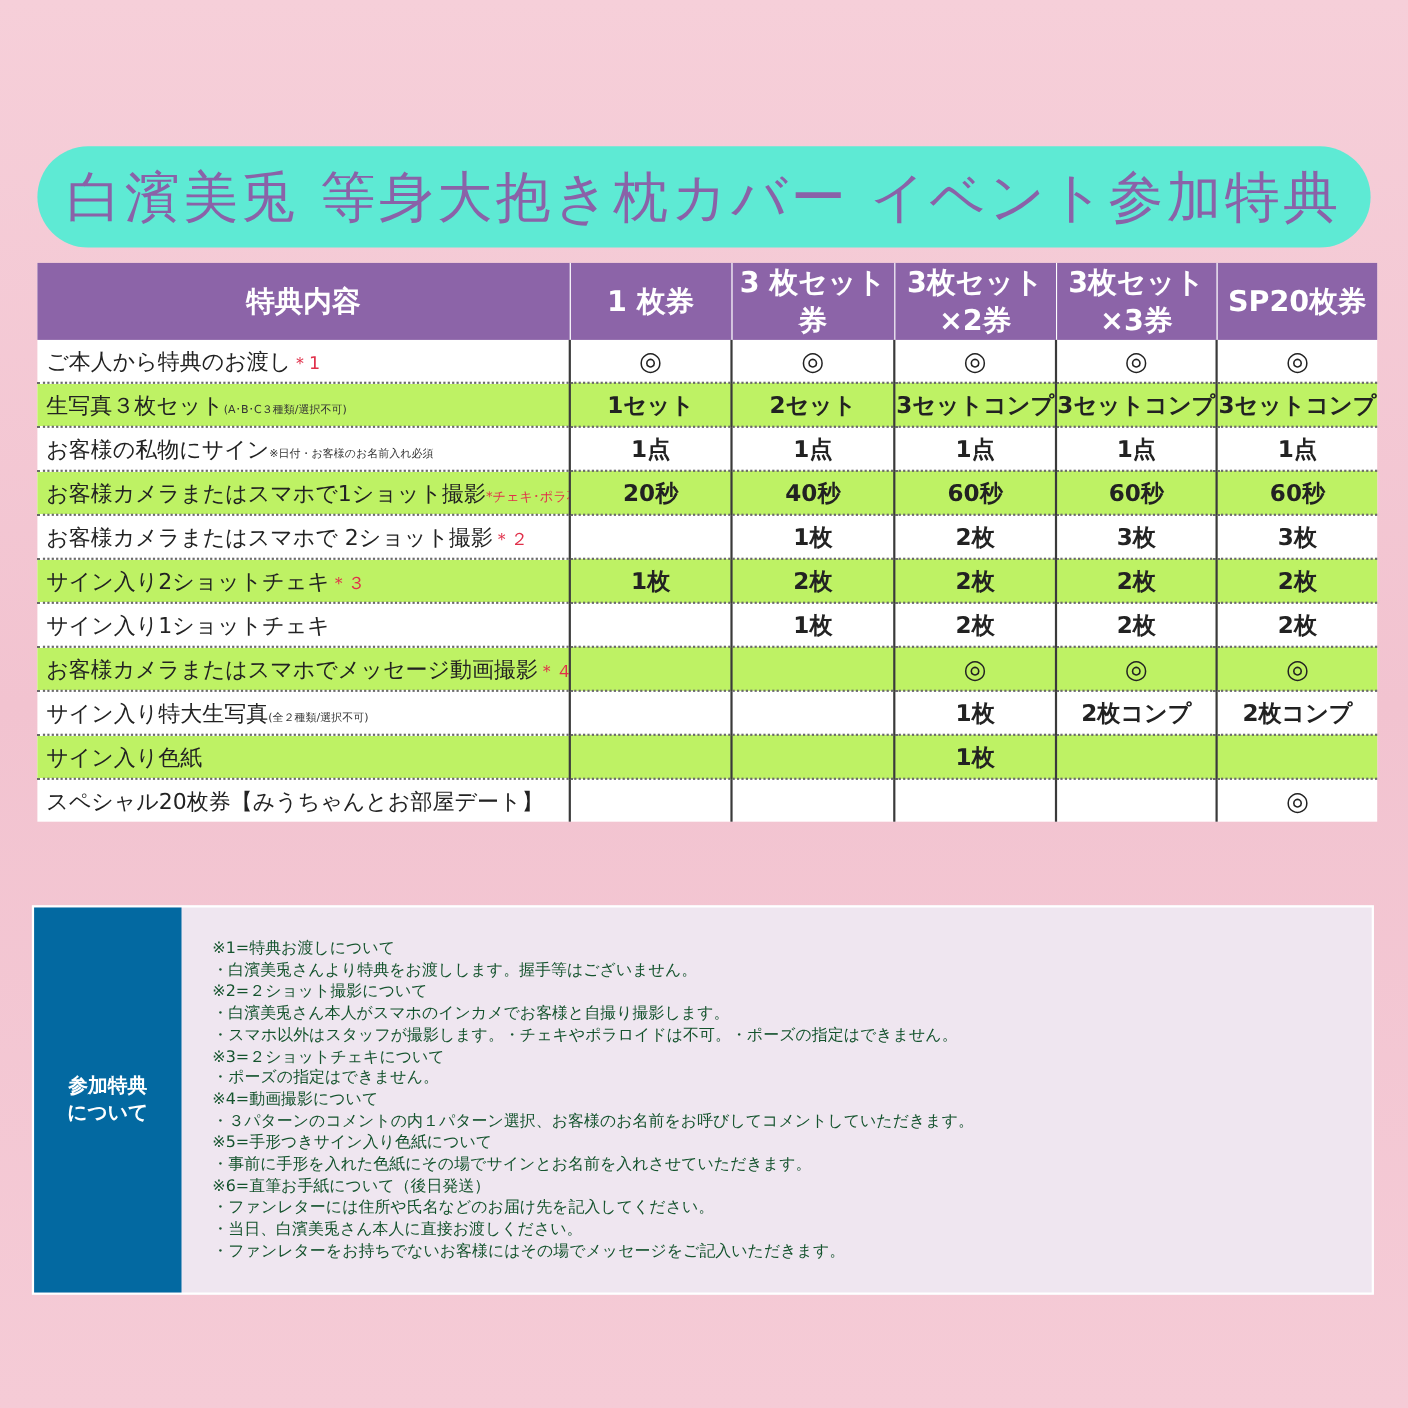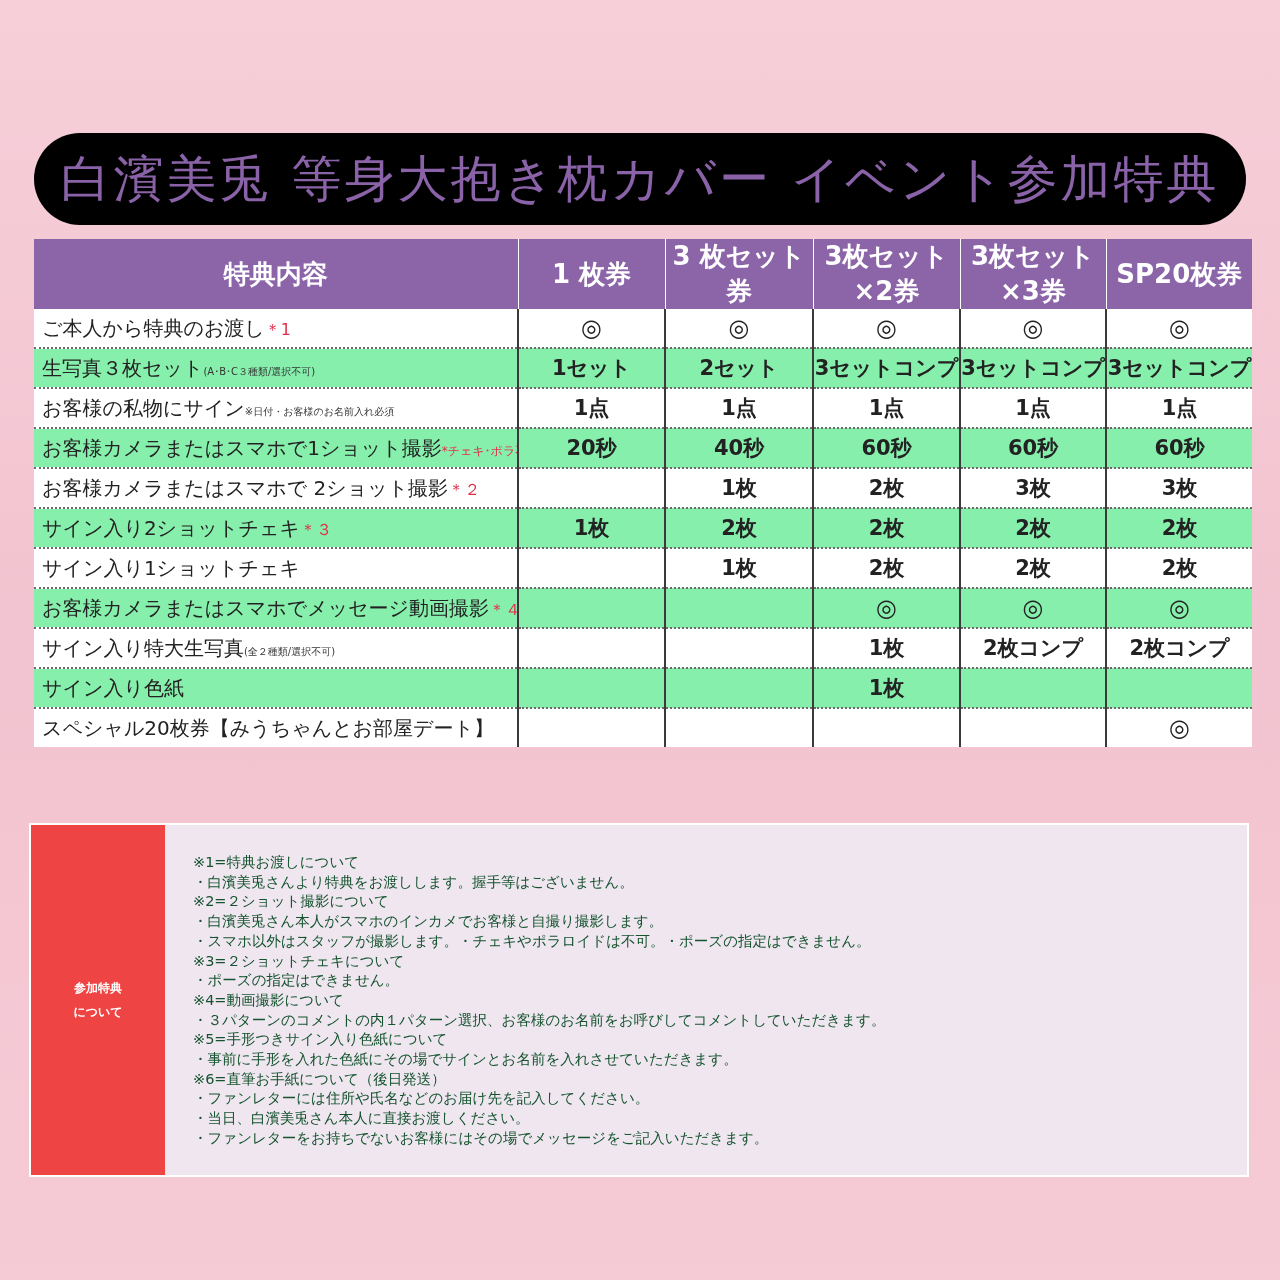--- a/index.html
+++ b/index.html
@@ -4,21 +4,21 @@
 <style>
   html, body { margin:0; padding:0; }
   body {
     width:1280px; height:1280px; overflow:hidden;
     background: linear-gradient(180deg, #f6cfd9 0%, #f2c3d0 50%, #f5cbd6 100%);
     font-family: "DejaVu Sans", "Liberation Sans", sans-serif;
     position:relative;
   }
   .title-pill {
     position:absolute; left:34px; top:133px; width:1212px; height:92px;
-    background:#000000; border-radius:46px;
+    background:#5eead4; border-radius:46px;
     display:flex; align-items:center; justify-content:center;
   }
   .title-pill span {
     color:#8a62a8; font-size:50px; letter-spacing:3px; font-weight:normal;
   }
   .table-wrap {
     position:absolute; left:34px; top:239px; width:1218px;
     background:#ffffff;
   }
   table {
@@ -33,36 +33,36 @@
   td {
     height:38px; padding:0; font-size:21px; color:#222;
     border-bottom:2px dotted #6a6a6a;
     border-left:2px solid #3a3a3a;
     text-align:center; font-weight:bold;
   }
   td.label {
     border-left:none; text-align:left; padding-left:8px;
     font-weight:normal; font-size:20px; white-space:nowrap; overflow:hidden;
   }
-  tr.alt td { background:#86efac; }
+  tr.alt td { background:#bef264; }
   tr:last-child td { border-bottom:none; }
   .note-small { font-size:10px; color:#333; }
   .note-red { color:#e0304a; font-size:16px; }
   .note-red-small { color:#e0304a; font-size:12px; }
   .dbl-circle { font-weight:normal; font-size:24px; color:#222; }
 
   .info-box {
     position:absolute; left:29px; top:823px; width:1220px; height:354px;
     background:#efe6f0; border:2px solid #ffffff; box-sizing:border-box;
     display:flex;
   }
   .info-side {
-    width:134px; background:#ef4444; color:#fff;
+    width:134px; background:#0369a1; color:#fff;
     display:flex; align-items:center; justify-content:center;
-    text-align:center; font-weight:bold; font-size:12px; line-height:24px;
+    text-align:center; font-weight:bold; font-size:18px; line-height:24px;
   }
   .info-body {
     padding:28px 0 0 28px; font-size:14.5px; color:#14532d; line-height:19.7px;
   }
   .info-body div { white-space:nowrap; }
 </style>
 </head>
 <body>
 
 <div class="title-pill">

